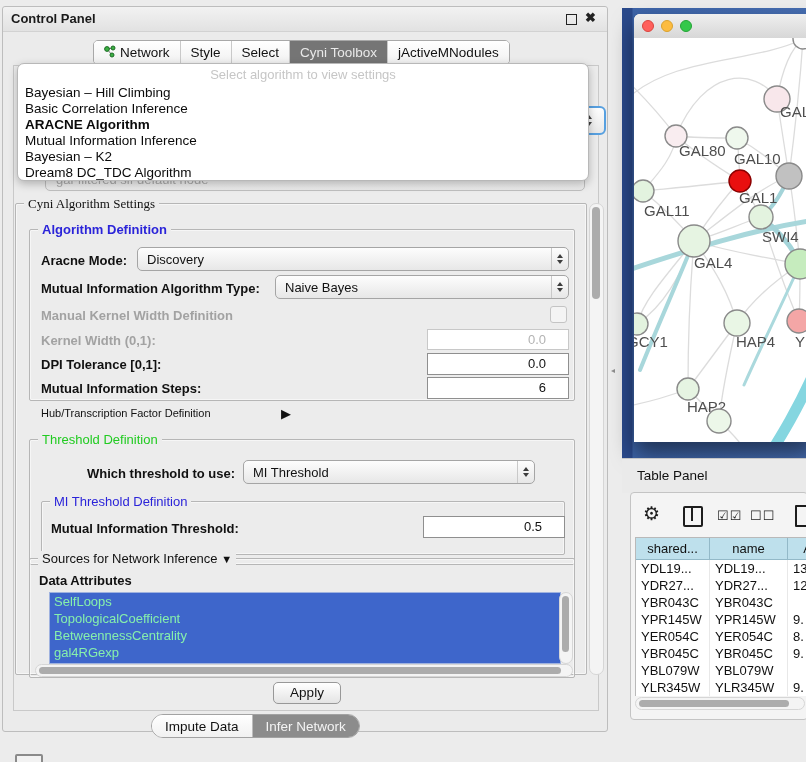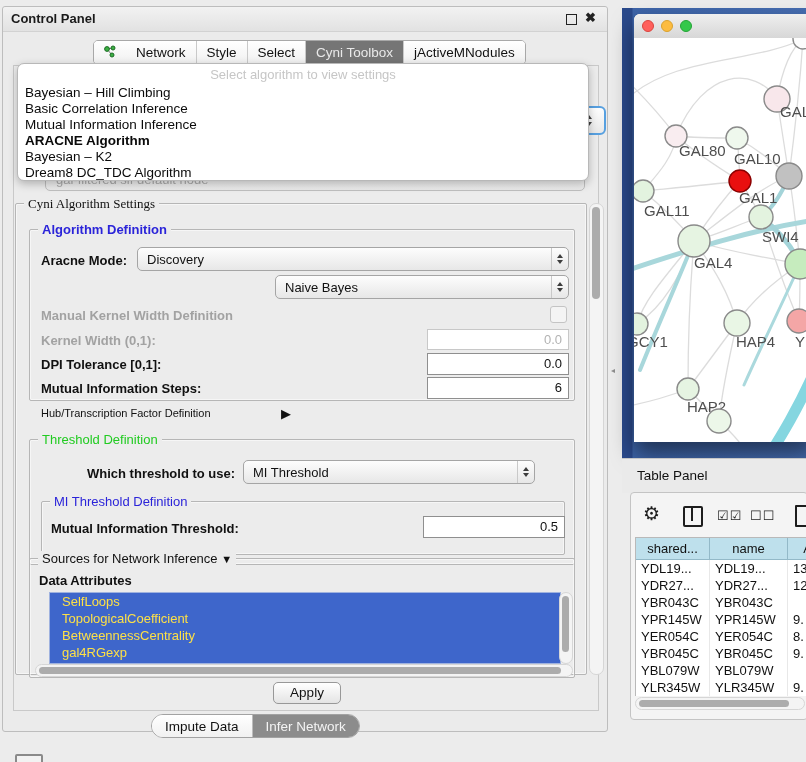--- a/index.html
+++ b/index.html
@@ -11,21 +11,21 @@
           border:1px solid #BDBDBD;border-radius:3px;}
   #cp-titlebar{left:0;top:0;width:100%;height:24px;background:linear-gradient(#F2F2F2,#E2E2E2);
           border-bottom:1px solid #D2D2D2;border-radius:3px 3px 0 0;}
   #cp-title{left:8px;top:4px;font-size:13px;color:#1a1a1a;font-weight:bold;}
   .tb-ico{top:5px;width:13px;height:13px;font-size:12px;line-height:13px;text-align:center;color:#222;}
   #float-ico{right:30px;top:7px;width:9px;height:9px;border:1.6px solid #222;background:transparent;}
   #close-ico{right:10px;top:4px;font-weight:bold;font-size:13px;}
   
   #tabstrip{left:90px;top:33px;height:23px;display:flex;border:1px solid #A8A8A8;border-radius:5px;
             overflow:hidden;background:#FDFDFD;}
-  .tab{display:flex;align-items:center;justify-content:center;gap:20px;padding:0 10px;font-size:13.5px;
+  .tab{display:flex;align-items:center;justify-content:center;gap:4px;padding:0 10px;font-size:13.5px;
        border-right:1px solid #C9C9C9;background:linear-gradient(#FFFFFF,#F0F0F0);white-space:nowrap;}
   .tab:last-child{border-right:none;}
   .tab.sel{background:#757575;color:#E9E9E9;}
   
   #contentbox{left:10px;top:58px;width:584px;height:644px;border:1px solid #C9C9C9;background:#ECECEC;}
   
   #popup{left:14px;top:56px;width:570px;height:116px;background:#FFFFFF;border:1px solid #B8B8B8;
          border-radius:7px;box-shadow:0 3px 8px rgba(0,0,0,.25);z-index:30;}
   #popup-prompt{left:0;top:3px;width:100%;text-align:center;color:#C6C6C6;font-size:13px;}
   .pop-item{left:4px;width:560px;height:16px;font-size:13.5px;line-height:16px;padding-left:3px;color:#0a0a0a;}
@@ -44,29 +44,29 @@
   .dis{color:#A2A2A2;}
   
   .combo{display:flex;align-items:center;border:1px solid #A5A5A5;border-radius:5px;
          background:linear-gradient(#FDFDFD,#E7E7E7);box-sizing:border-box;height:24px;}
   .combo .val{flex:1;font-size:13px;padding-left:9px;color:#111;white-space:nowrap;overflow:hidden;}
   .arrs{width:16px;display:flex;flex-direction:column;align-items:center;gap:2.5px;border-left:1px solid #C9C9C9;height:100%;justify-content:center;}
   .aru{width:0;height:0;border-left:3.5px solid transparent;border-right:3.5px solid transparent;border-bottom:4.5px solid #3d3d3d;}
   .ard{width:0;height:0;border-left:3.5px solid transparent;border-right:3.5px solid transparent;border-top:4.5px solid #3d3d3d;}
   
   .field{border:1px solid #8F8F8F;background:#FFFFFF;font-size:13px;text-align:right;
-         padding:2px 6px 0 0;box-sizing:border-box;height:21px;}
+         padding:2px 22px 0 0;box-sizing:border-box;height:21px;}
   .field.dis{border-color:#C8C8C8;color:#B3B3B3;}
   .cbox{width:15px;height:15px;border:1px solid #C4C4C4;border-radius:3px;background:#F4F4F4;}
   
   .sb{background:#F4F4F4;border:1px solid #D6D6D6;border-radius:7px;}
   .sb .th{position:absolute;background:#ACACAC;border-radius:6px;}
   
   #attrlist{left:46px;top:585px;width:510px;height:70px;background:#3E66CB;border:1px solid #9FB2DF;}
-  .attr-item{height:17px;line-height:17px;color:#fde047;font-size:13px;padding-left:12px;background:#3E66CB;}
+  .attr-item{height:17px;line-height:17px;color:#86efac;font-size:13px;padding-left:4px;background:#3E66CB;}
   
   .btn{border:1px solid #989898;border-radius:5px;background:linear-gradient(#FFFFFF,#E4E4E4);
        font-size:13.5px;text-align:center;}
   #segrow{left:148px;top:707px;height:22px;display:flex;border:1px solid #A2A2A2;border-radius:12px;overflow:hidden;background:#FFF;}
   .seg{display:flex;align-items:center;padding:0 13px;font-size:13.5px;border-right:1px solid #BDBDBD;background:linear-gradient(#FFFFFF,#F1F1F1);white-space:nowrap;}
   .seg:last-child{border-right:none;}
   .seg.sel{background:#8C8C8C;color:#F4F4F4;}
   
   #desktop{left:622px;top:8px;width:184px;height:450px;background:linear-gradient(90deg,#2B4A8C 0px,#2B4A8C 10px,#3D64A8 11px,#466DB1 100%);}
   #netwin{left:12px;top:6px;width:180px;height:428px;border-radius:6px 0 0 6px;
@@ -138,22 +138,22 @@
         </span>
     </div>
 
     <div id="hiddencombo" class="abs">gal-filtered sif default node</div>
 
     <div id="popup" class="abs">
       <div id="popup-prompt" class="abs">Select algorithm to view settings</div>
       <div id="popup-items" class="abs" style="left:0;top:21px;width:100%;">
           <div class="pop-item" style="position: relative;">Bayesian – Hill Climbing</div>
           <div class="pop-item" style="position: relative;">Basic Correlation Inference</div>
+          <div class="pop-item b" style="position: relative;">ARACNE Algorithm</div>
           <div class="pop-item" style="position: relative;">Mutual Information Inference</div>
-          <div class="pop-item b" style="position: relative;">ARACNE Algorithm</div>
           <div class="pop-item" style="position: relative;">Bayesian – K2</div>
           <div class="pop-item" style="position: relative;">Dream8 DC_TDC Algorithm</div>
         </div>
     </div>
 
     <div class="abs group" style="left:12px;top:196px;width:570px;height:470px;font-family:Liberation Serif, serif;">
       <span class="gtitle">Cyni Algorithm Settings</span>
     </div>
 
     <div class="abs sb" style="left:586px;top:196px;width:13px;height:470px;">
@@ -164,20 +164,21 @@
       <span class="gtitle" style="color:#2B24D9;">Algorithm Definition</span>
     </div>
     <span class="abs lbl b" style="left:38px;top:246px;">Aracne Mode:</span>
     <div class="abs combo" style="left:134px;top:240px;width:432px;">
       <span class="val">Discovery</span>
       <span class="arrs">
           <span class="aru"></span>
           <span class="ard"></span>
         </span>
     </div>
+    <span class="abs lbl b" style="left:38px;top:274px;">Mutual Information Algorithm Type:</span>
     <div class="abs combo" style="left:272px;top:268px;width:294px;">
       <span class="val">Naive Bayes</span>
       <span class="arrs">
           <span class="aru"></span>
           <span class="ard"></span>
         </span>
     </div>
     <span class="abs lbl b dis" style="left:38px;top:301px;">Manual Kernel Width Definition</span>
     <div class="abs cbox" style="left:547px;top:299px;"></div>
     <span class="abs lbl b dis" style="left:38px;top:326px;">Kernel Width (0,1):</span>

